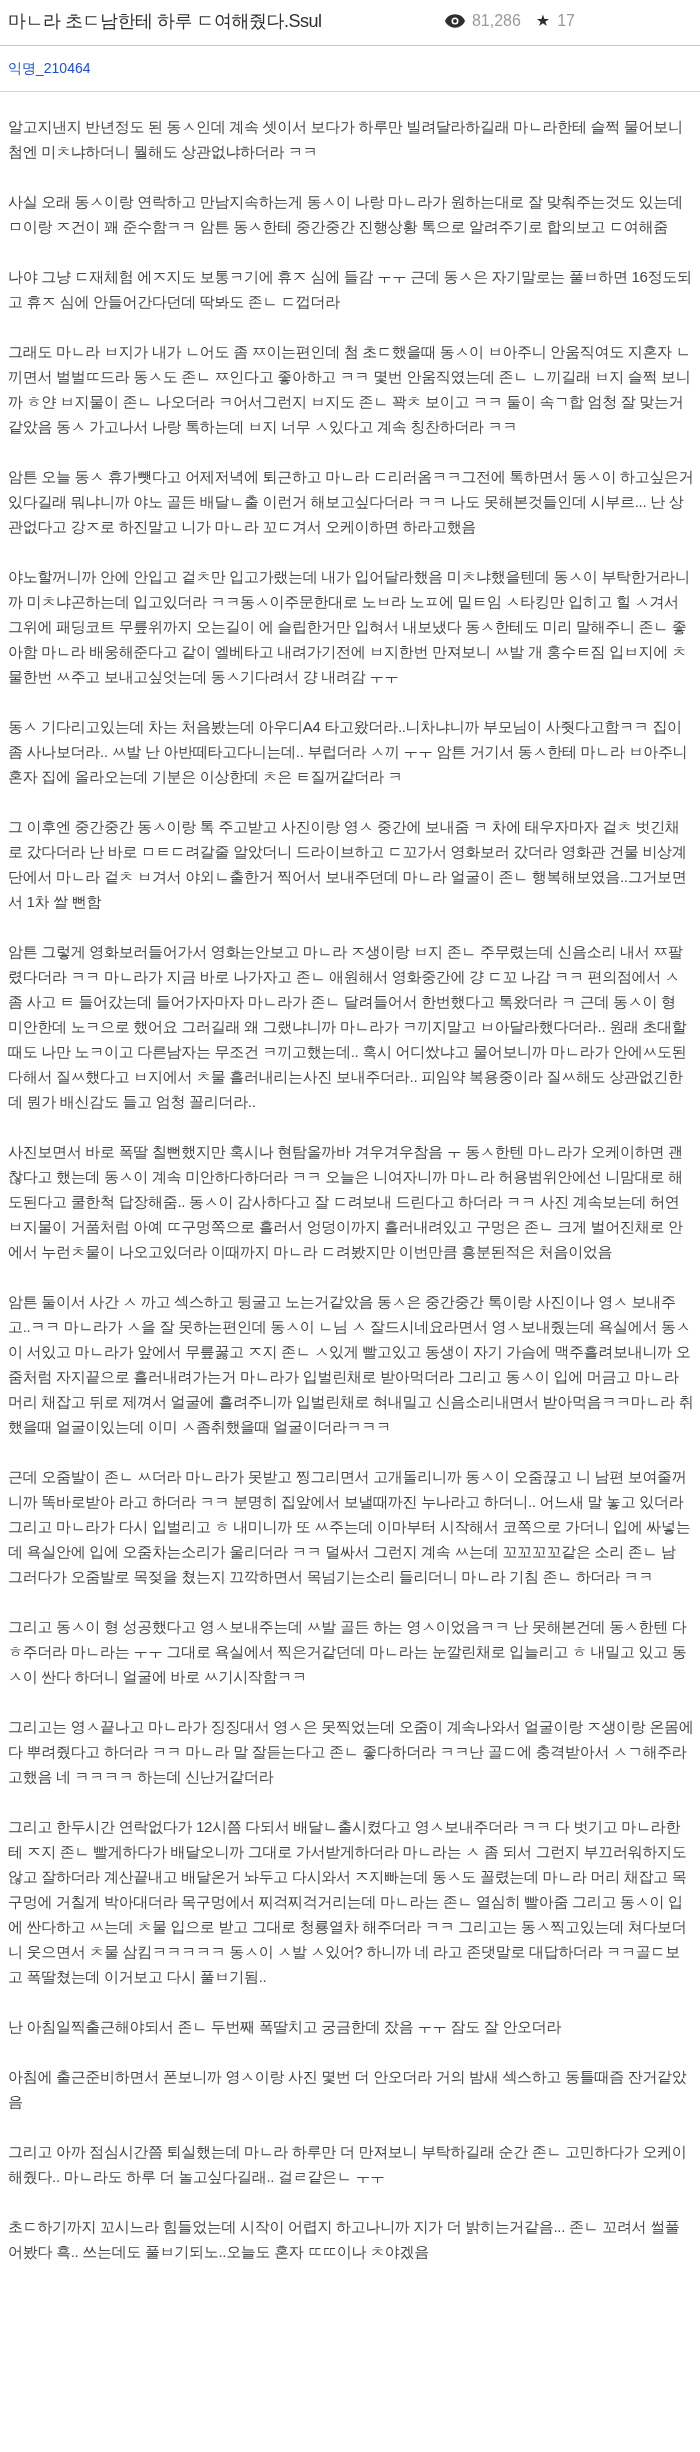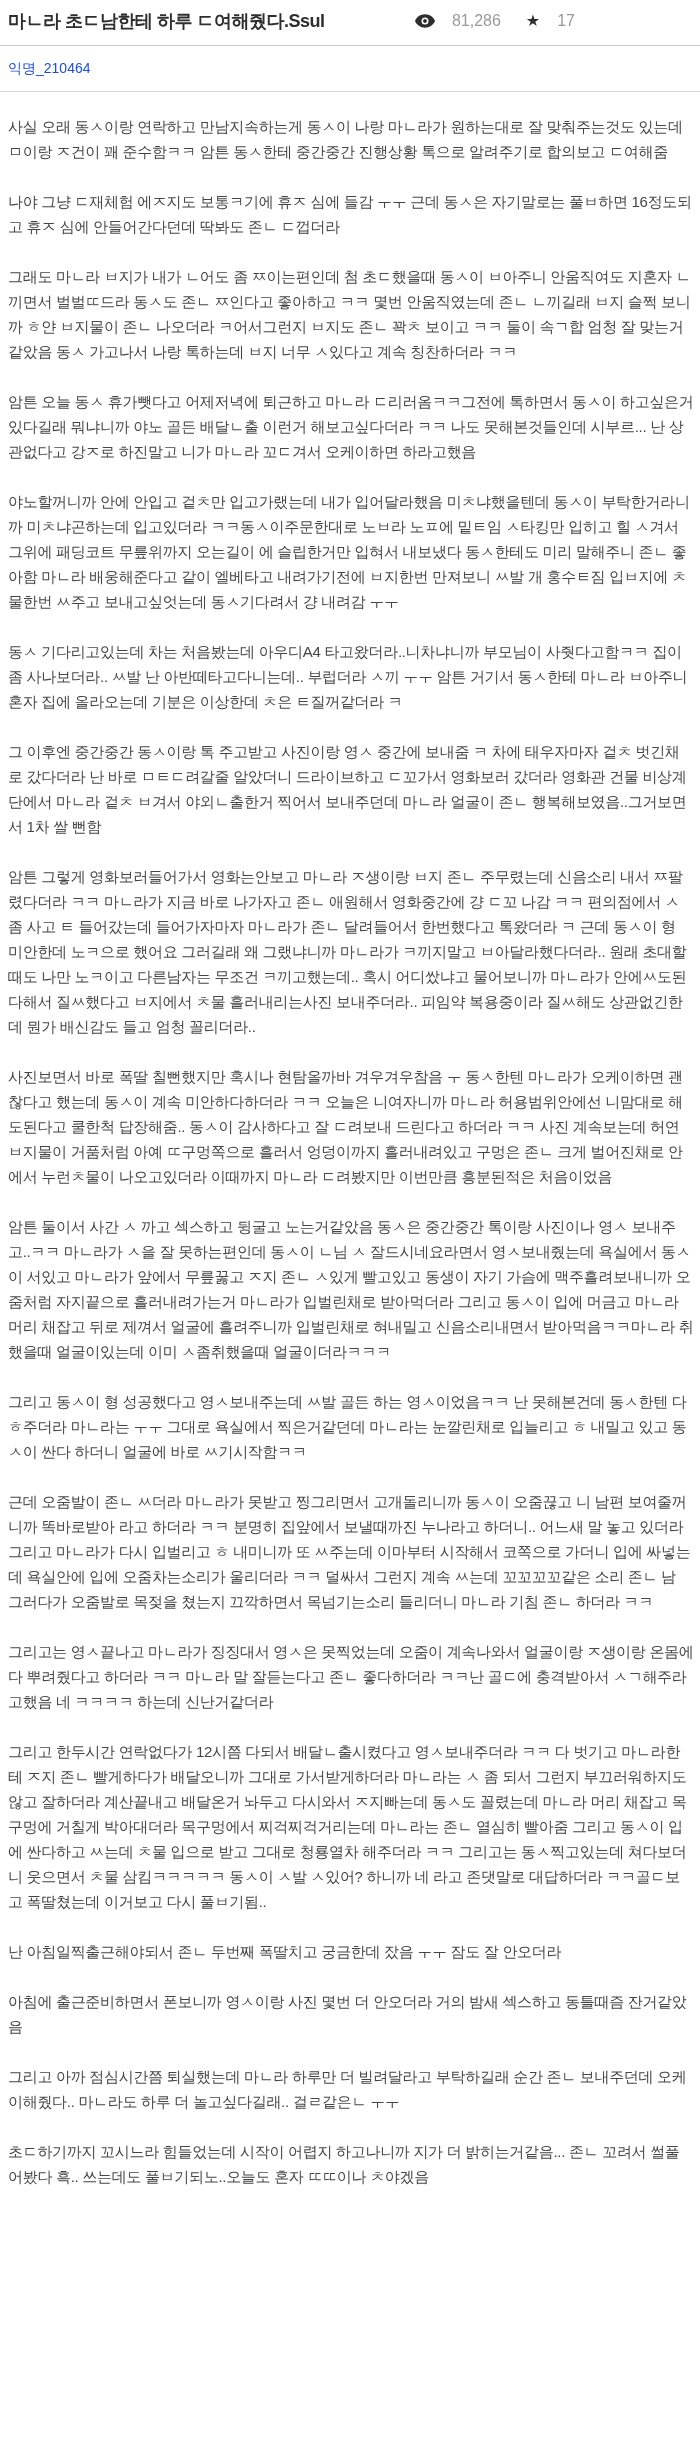--- a/index.html
+++ b/index.html
@@ -13,31 +13,31 @@
 
   
   .post-header {
     display: flex;
     align-items: flex-start;
     justify-content: space-between;
     padding: 10px 10px 12px 8px;
   }
   .post-title {
     font-size: 18px;
-    font-weight: bold;
+    font-weight: normal;
     color: #2e2e2e;
     line-height: 1.3;
     letter-spacing: -0.5px;
     flex: 1 1 auto;
     padding-right: 10px;
   }
   .post-meta {
     display: flex;
     align-items: center;
-    gap: 17px;
+    gap: 7px;
     white-space: nowrap;
     padding-top: 2px;
     margin-right: 115px;
   }
   .meta-num {
     font-size: 16px;
     color: #9a9a9a;
     letter-spacing: 0;
   }
   .eye-icon { display: inline-block; width: 20px; height: 14px; position: relative; }
@@ -100,33 +100,34 @@
 
   <hr class="divider">
 
   <div class="author-row">
     <span class="author-name">익명_210464</span>
   </div>
 
   <hr class="divider light">
 
   <div class="post-body">
+      <p>알고지낸지 반년정도 된 동ㅅ인데 계속 셋이서 보다가 하루만 빌려달라하길래 마ㄴ라한테 슬쩍 물어보니 첨엔 미ㅊ냐하더니 뭘해도 상관없냐하더라 ㅋㅋ</p>
       <p>사실 오래 동ㅅ이랑 연락하고 만남지속하는게 동ㅅ이 나랑 마ㄴ라가 원하는대로 잘 맞춰주는것도 있는데 ㅁ이랑 ㅈ건이 꽤 준수함ㅋㅋ 암튼 동ㅅ한테 중간중간 진행상황 톡으로 알려주기로 합의보고 ㄷ여해줌</p>
       <p>나야 그냥 ㄷ재체험 에ㅈ지도 보통ㅋ기에 휴ㅈ 심에 들감 ㅜㅜ 근데 동ㅅ은 자기말로는 풀ㅂ하면 16정도되고 휴ㅈ 심에 안들어간다던데 딱봐도 존ㄴ ㄷ껍더라</p>
       <p>그래도 마ㄴ라 ㅂ지가 내가 ㄴ어도 좀 ㅉ이는편인데 첨 초ㄷ했을때 동ㅅ이 ㅂ아주니 안움직여도 지혼자 ㄴ끼면서 벌벌ㄸ드라 동ㅅ도 존ㄴ ㅉ인다고 좋아하고 ㅋㅋ 몇번 안움직였는데 존ㄴ ㄴ끼길래 ㅂ지 슬쩍 보니까 ㅎ얀 ㅂ지물이 존ㄴ 나오더라 ㅋ어서그런지 ㅂ지도 존ㄴ 꽉ㅊ 보이고 ㅋㅋ 둘이 속ㄱ합 엄청 잘 맞는거같았음 동ㅅ 가고나서 나랑 톡하는데 ㅂ지 너무 ㅅ있다고 계속 칭찬하더라 ㅋㅋ</p>
       <p>암튼 오늘 동ㅅ 휴가뺏다고 어제저녁에 퇴근하고 마ㄴ라 ㄷ리러옴ㅋㅋ그전에 톡하면서 동ㅅ이 하고싶은거 있다길래 뭐냐니까 야노 골든 배달ㄴ출 이런거 해보고싶다더라 ㅋㅋ 나도 못해본것들인데 시부르... 난 상관없다고 강ㅈ로 하진말고 니가 마ㄴ라 꼬ㄷ겨서 오케이하면 하라고했음</p>
       <p>야노할꺼니까 안에 안입고 겉ㅊ만 입고가랬는데 내가 입어달라했음 미ㅊ냐했을텐데 동ㅅ이 부탁한거라니까 미ㅊ냐곤하는데 입고있더라 ㅋㅋ동ㅅ이주문한대로 노ㅂ라 노ㅍ에 밑ㅌ임 ㅅ타킹만 입히고 힐 ㅅ겨서 그위에 패딩코트 무릎위까지 오는길이 에 슬립한거만 입혀서 내보냈다 동ㅅ한테도 미리 말해주니 존ㄴ 좋아함 마ㄴ라 배웅해준다고 같이 엘베타고 내려가기전에 ㅂ지한번 만져보니 ㅆ발 개 홍수ㅌ짐 입ㅂ지에 ㅊ물한번 ㅆ주고 보내고싶엇는데 동ㅅ기다려서 걍 내려감 ㅜㅜ</p>
       <p>동ㅅ 기다리고있는데 차는 처음봤는데 아우디A4 타고왔더라..니차냐니까 부모님이 사줫다고함ㅋㅋ 집이 좀 사나보더라.. ㅆ발 난 아반떼타고다니는데.. 부럽더라 ㅅ끼 ㅜㅜ 암튼 거기서 동ㅅ한테 마ㄴ라 ㅂ아주니 혼자 집에 올라오는데 기분은 이상한데 ㅊ은 ㅌ질꺼같더라 ㅋ</p>
       <p>그 이후엔 중간중간 동ㅅ이랑 톡 주고받고 사진이랑 영ㅅ 중간에 보내줌 ㅋ 차에 태우자마자 겉ㅊ 벗긴채로 갔다더라 난 바로 ㅁㅌㄷ려갈줄 알았더니 드라이브하고 ㄷ꼬가서 영화보러 갔더라 영화관 건물 비상계단에서 마ㄴ라 겉ㅊ ㅂ겨서 야외ㄴ출한거 찍어서 보내주던데 마ㄴ라 얼굴이 존ㄴ 행복해보였음..그거보면서 1차 쌀 뻔함</p>
       <p>암튼 그렇게 영화보러들어가서 영화는안보고 마ㄴ라 ㅈ생이랑 ㅂ지 존ㄴ 주무렸는데 신음소리 내서 ㅉ팔렸다더라 ㅋㅋ 마ㄴ라가 지금 바로 나가자고 존ㄴ 애원해서 영화중간에 걍 ㄷ꼬 나감 ㅋㅋ 편의점에서 ㅅ 좀 사고 ㅌ 들어갔는데 들어가자마자 마ㄴ라가 존ㄴ 달려들어서 한번했다고 톡왔더라 ㅋ 근데 동ㅅ이 형 미안한데 노ㅋ으로 했어요 그러길래 왜 그랬냐니까 마ㄴ라가 ㅋ끼지말고 ㅂ아달라했다더라.. 원래 초대할때도 나만 노ㅋ이고 다른남자는 무조건 ㅋ끼고했는데.. 혹시 어디쌌냐고 물어보니까 마ㄴ라가 안에ㅆ도된다해서 질ㅆ했다고 ㅂ지에서 ㅊ물 흘러내리는사진 보내주더라.. 피임약 복용중이라 질ㅆ해도 상관없긴한데 뭔가 배신감도 들고 엄청 꼴리더라..</p>
       <p>사진보면서 바로 폭딸 칠뻔했지만 혹시나 현탐올까바 겨우겨우참음 ㅜ 동ㅅ한텐 마ㄴ라가 오케이하면 괜찮다고 했는데 동ㅅ이 계속 미안하다하더라 ㅋㅋ 오늘은 니여자니까 마ㄴ라 허용범위안에선 니맘대로 해도된다고 쿨한척 답장해줌.. 동ㅅ이 감사하다고 잘 ㄷ려보내 드린다고 하더라 ㅋㅋ 사진 계속보는데 허연ㅂ지물이 거품처럼 아예 ㄸ구멍쪽으로 흘러서 엉덩이까지 흘러내려있고 구멍은 존ㄴ 크게 벌어진채로 안에서 누런ㅊ물이 나오고있더라 이때까지 마ㄴ라 ㄷ려봤지만 이번만큼 흥분된적은 처음이었음</p>
       <p>암튼 둘이서 사간 ㅅ 까고 섹스하고 뒹굴고 노는거같았음 동ㅅ은 중간중간 톡이랑 사진이나 영ㅅ 보내주고..ㅋㅋ 마ㄴ라가 ㅅ을 잘 못하는편인데 동ㅅ이 ㄴ님 ㅅ 잘드시네요라면서 영ㅅ보내줬는데 욕실에서 동ㅅ이 서있고 마ㄴ라가 앞에서 무릎꿇고 ㅈ지 존ㄴ ㅅ있게 빨고있고 동생이 자기 가슴에 맥주흘려보내니까 오줌처럼 자지끝으로 흘러내려가는거 마ㄴ라가 입벌린채로 받아먹더라 그리고 동ㅅ이 입에 머금고 마ㄴ라 머리 채잡고 뒤로 제껴서 얼굴에 흘려주니까 입벌린채로 혀내밀고 신음소리내면서 받아먹음ㅋㅋ마ㄴ라 취했을때 얼굴이있는데 이미 ㅅ좀취했을때 얼굴이더라ㅋㅋㅋ</p>
+      <p>근데 오줌발이 존ㄴ ㅆ더라 마ㄴ라가 못받고 찡그리면서 고개돌리니까 동ㅅ이 오줌끊고 니 남편 보여줄꺼니까 똑바로받아 라고 하더라 ㅋㅋ 분명히 집앞에서 보낼때까진 누나라고 하더니.. 어느새 말 놓고 있더라 그리고 마ㄴ라가 다시 입벌리고 ㅎ 내미니까 또 ㅆ주는데 이마부터 시작해서 코쪽으로 가더니 입에 싸넣는데 욕실안에 입에 오줌차는소리가 울리더라 ㅋㅋ 덜싸서 그런지 계속 ㅆ는데 꼬꼬꼬꼬같은 소리 존ㄴ 남 그러다가 오줌발로 목젖을 쳤는지 끄깍하면서 목넘기는소리 들리더니 마ㄴ라 기침 존ㄴ 하더라 ㅋㅋ</p>
       <p>그리고 동ㅅ이 형 성공했다고 영ㅅ보내주는데 ㅆ발 골든 하는 영ㅅ이었음ㅋㅋ 난 못해본건데 동ㅅ한텐 다 ㅎ주더라 마ㄴ라는 ㅜㅜ 그대로 욕실에서 찍은거같던데 마ㄴ라는 눈깔린채로 입늘리고 ㅎ 내밀고 있고 동ㅅ이 싼다 하더니 얼굴에 바로 ㅆ기시작함ㅋㅋ</p>
-      <p>근데 오줌발이 존ㄴ ㅆ더라 마ㄴ라가 못받고 찡그리면서 고개돌리니까 동ㅅ이 오줌끊고 니 남편 보여줄꺼니까 똑바로받아 라고 하더라 ㅋㅋ 분명히 집앞에서 보낼때까진 누나라고 하더니.. 어느새 말 놓고 있더라 그리고 마ㄴ라가 다시 입벌리고 ㅎ 내미니까 또 ㅆ주는데 이마부터 시작해서 코쪽으로 가더니 입에 싸넣는데 욕실안에 입에 오줌차는소리가 울리더라 ㅋㅋ 덜싸서 그런지 계속 ㅆ는데 꼬꼬꼬꼬같은 소리 존ㄴ 남 그러다가 오줌발로 목젖을 쳤는지 끄깍하면서 목넘기는소리 들리더니 마ㄴ라 기침 존ㄴ 하더라 ㅋㅋ</p>
       <p>그리고는 영ㅅ끝나고 마ㄴ라가 징징대서 영ㅅ은 못찍었는데 오줌이 계속나와서 얼굴이랑 ㅈ생이랑 온몸에 다 뿌려줬다고 하더라 ㅋㅋ 마ㄴ라 말 잘듣는다고 존ㄴ 좋다하더라 ㅋㅋ난 골ㄷ에 충격받아서 ㅅㄱ해주라고했음 네 ㅋㅋㅋㅋ 하는데 신난거같더라</p>
       <p>그리고 한두시간 연락없다가 12시쯤 다되서 배달ㄴ출시켰다고 영ㅅ보내주더라 ㅋㅋ 다 벗기고 마ㄴ라한테 ㅈ지 존ㄴ 빨게하다가 배달오니까 그대로 가서받게하더라 마ㄴ라는 ㅅ 좀 되서 그런지 부끄러워하지도않고 잘하더라 계산끝내고 배달온거 놔두고 다시와서 ㅈ지빠는데 동ㅅ도 꼴렸는데 마ㄴ라 머리 채잡고 목구멍에 거칠게 박아대더라 목구멍에서 찌걱찌걱거리는데 마ㄴ라는 존ㄴ 열심히 빨아줌 그리고 동ㅅ이 입에 싼다하고 ㅆ는데 ㅊ물 입으로 받고 그대로 청룡열차 해주더라 ㅋㅋ 그리고는 동ㅅ찍고있는데 쳐다보더니 웃으면서 ㅊ물 삼킴ㅋㅋㅋㅋㅋ 동ㅅ이 ㅅ발 ㅅ있어? 하니까 네 라고 존댓말로 대답하더라 ㅋㅋ골ㄷ보고 폭딸쳤는데 이거보고 다시 풀ㅂ기됨..</p>
       <p>난 아침일찍출근해야되서 존ㄴ 두번째 폭딸치고 궁금한데 잤음 ㅜㅜ 잠도 잘 안오더라</p>
       <p>아침에 출근준비하면서 폰보니까 영ㅅ이랑 사진 몇번 더 안오더라 거의 밤새 섹스하고 동틀때즘 잔거같았음</p>
-      <p>그리고 아까 점심시간쯤 퇴실했는데 마ㄴ라 하루만 더 빌려달라고 부탁하길래 순간 존ㄴ 보내주던데 오케이해줬다.. 마ㄴ라도 하루 더 놀고싶다길래.. 걸ㄹ같은ㄴ ㅜㅜ</p>
+      <p>그리고 아까 점심시간쯤 퇴실했는데 마ㄴ라 하루만 더 만져보니 부탁하길래 순간 존ㄴ 고민하다가 오케이해줬다.. 마ㄴ라도 하루 더 놀고싶다길래.. 걸ㄹ같은ㄴ ㅜㅜ</p>
       <p>초ㄷ하기까지 꼬시느라 힘들었는데 시작이 어렵지 하고나니까 지가 더 밝히는거같음... 존ㄴ 꼬려서 썰풀어봤다 흑.. 쓰는데도 풀ㅂ기되노..오늘도 혼자 ㄸㄸ이나 ㅊ야겠음</p>
     </div>
 
 </div>
 
 </body></html>

